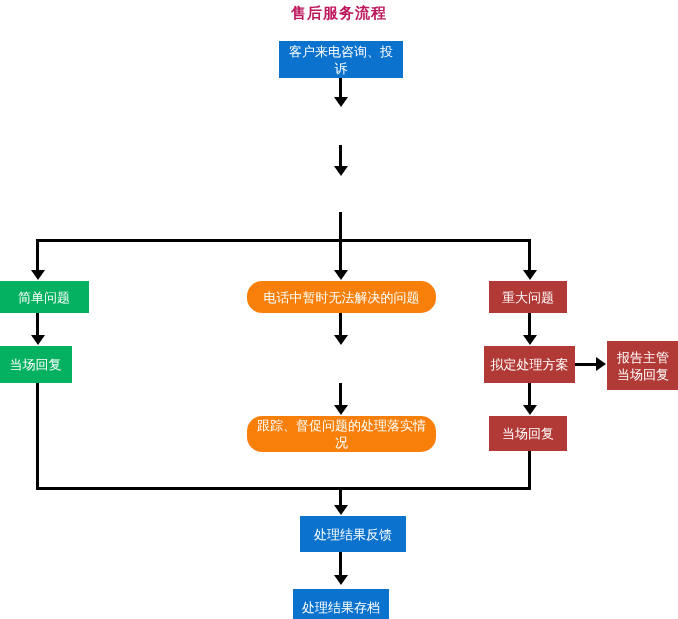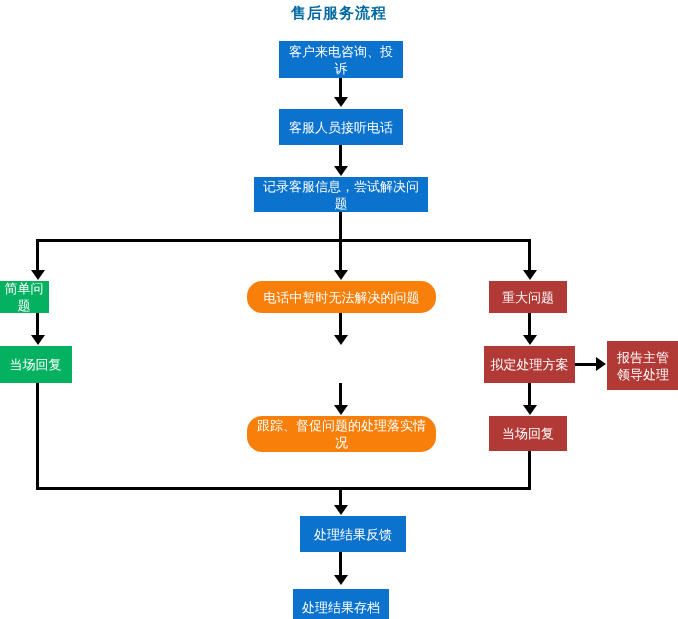--- a/index.html
+++ b/index.html
@@ -18,21 +18,21 @@
     background: #ffffff;
   }
   .title {
     position: absolute;
     left: 0;
     top: 4px;
     width: 678px;
     text-align: center;
     font-size: 15px;
     font-weight: bold;
-    color: #0369a1;
+    color: #be185d;
     letter-spacing: 1px;
   }
   .node {
     position: absolute;
     box-sizing: border-box;
     display: flex;
     align-items: center;
     justify-content: center;
     text-align: center;
     color: #ffffff;
@@ -75,40 +75,38 @@
 
 <div id="canvas">
 
   <div class="title">售后服务流程</div>
 
   <div class="node blue" style="left:279px; top:41px; width:124px; height:37px;">客户来电咨询、投诉</div>
 
   <div class="vline" style="left:339px; top:78px; height:20px;"></div>
   <div class="arrow-down" style="left:334px; top:97px;"></div>
 
-  <div class="node blue" style="left:279px; top:109px; width:124px; height:36px;">客服人员接听电话</div>
 
   <div class="vline" style="left:339px; top:145px; height:22px;"></div>
   <div class="arrow-down" style="left:334px; top:166px;"></div>
 
-  <div class="node blue" style="left:254px; top:177px; width:174px; height:35px;">记录客服信息，尝试解决问题</div>
 
   <div class="vline" style="left:339px; top:212px; height:29px;"></div>
   <div class="hline" style="left:36px; top:239px; width:495px;"></div>
 
   <div class="vline" style="left:36px; top:239px; height:32px;"></div>
   <div class="arrow-down" style="left:31px; top:270px;"></div>
 
   <div class="vline" style="left:339px; top:239px; height:32px;"></div>
   <div class="arrow-down" style="left:334px; top:270px;"></div>
 
   <div class="vline" style="left:528px; top:239px; height:32px;"></div>
   <div class="arrow-down" style="left:523px; top:270px;"></div>
 
-  <div class="node green" style="left:-1px; top:281px; width:50px; height:32px;">简单问题</div>
+  <div class="node green" style="left:-1px; top:281px; width:90px; height:32px;">简单问题</div>
 
   <div class="vline" style="left:36px; top:313px; height:23px;"></div>
   <div class="arrow-down" style="left:31px; top:335px;"></div>
 
   <div class="node green" style="left:-1px; top:346px; width:73px; height:37px;">当场回复</div>
 
   <div class="vline" style="left:36px; top:383px; height:107px;"></div>
 
   <div class="node orange" style="left:247px; top:281px; width:189px; height:32px;">电话中暂时无法解决的问题</div>
 
@@ -125,21 +123,21 @@
 
   <div class="vline" style="left:528px; top:313px; height:23px;"></div>
   <div class="arrow-down" style="left:523px; top:335px;"></div>
 
   <div class="node red" style="left:484px; top:346px; width:91px; height:37px;">拟定处理方案</div>
 
   <div class="hline" style="left:575px; top:363px; width:22px;"></div>
   <div class="arrow-right" style="left:596px; top:357px;"></div>
 
   <div class="node red" style="left:607px; top:341px; width:72px; height:49px;">报告主管
-领导处理</div>
+当场回复</div>
 
   <div class="vline" style="left:528px; top:383px; height:23px;"></div>
   <div class="arrow-down" style="left:523px; top:405px;"></div>
 
   <div class="node red" style="left:489px; top:416px; width:78px; height:35px;">当场回复</div>
 
   <div class="vline" style="left:528px; top:451px; height:39px;"></div>
 
   <div class="hline" style="left:36px; top:487px; width:495px;"></div>
 

